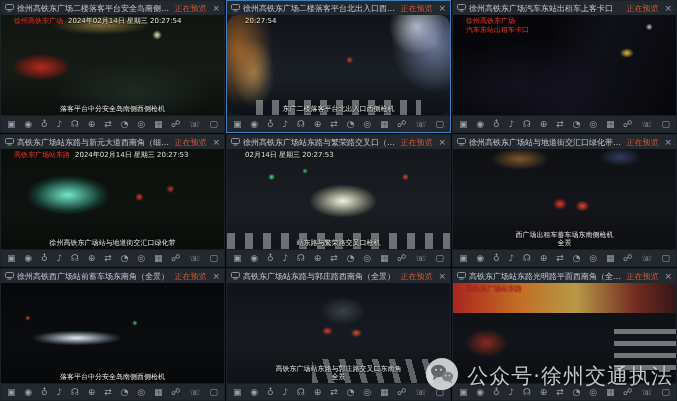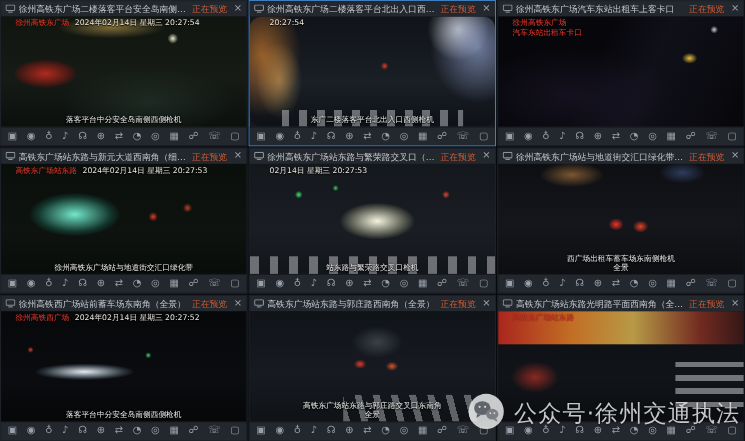--- a/index.html
+++ b/index.html
@@ -323,26 +323,20 @@
         <svg width="9" height="8" viewBox="0 0 9 8">
               <rect x="0.5" y="0.5" width="8" height="5" rx="1" fill="none" stroke="#8d939c"></rect>
               <rect x="2.5" y="6.5" width="4" height="1" fill="#8d939c"></rect>
             </svg>
       </span>
       <span class="title">徐州高铁西广场站前蓄车场东南角（全景）</span>
       <span class="status">正在预览</span>
       <span class="close">×</span>
     </div>
     <div class="video">
-      <div class="osd-top">
-        <span class="osd-name">
-              <div>徐州高铁西广场</div>
-            </span>
-        <span class="osd-time">2024年02月14日 星期三 20:27:52</span>
-      </div>
       <div class="osd-caption">
             <div>落客平台中分安全岛南侧西侧枪机</div>
           </div>
     </div>
     <div class="toolbar">
           <span class="tb-icon">▣</span>
           <span class="tb-icon">◉</span>
           <span class="tb-icon">♁</span>
           <span class="tb-icon">♪</span>
           <span class="tb-icon">☊</span>

